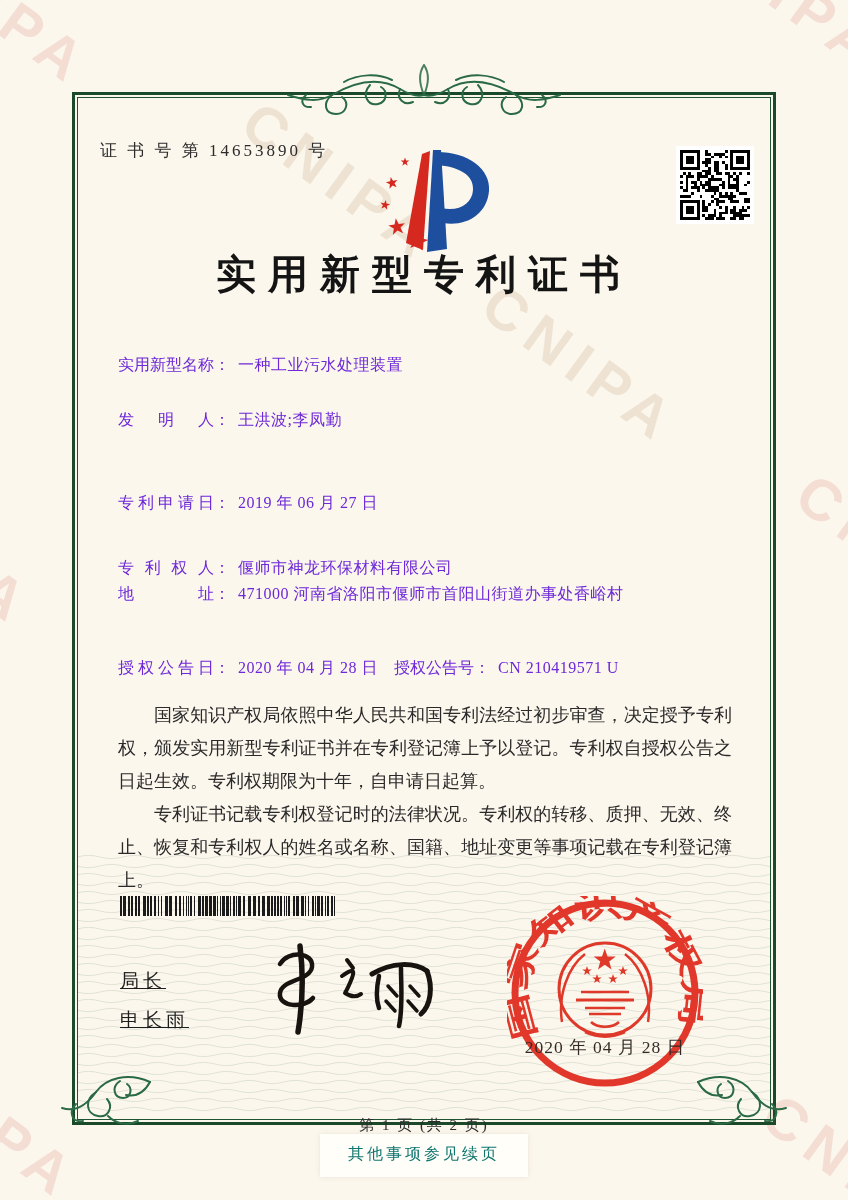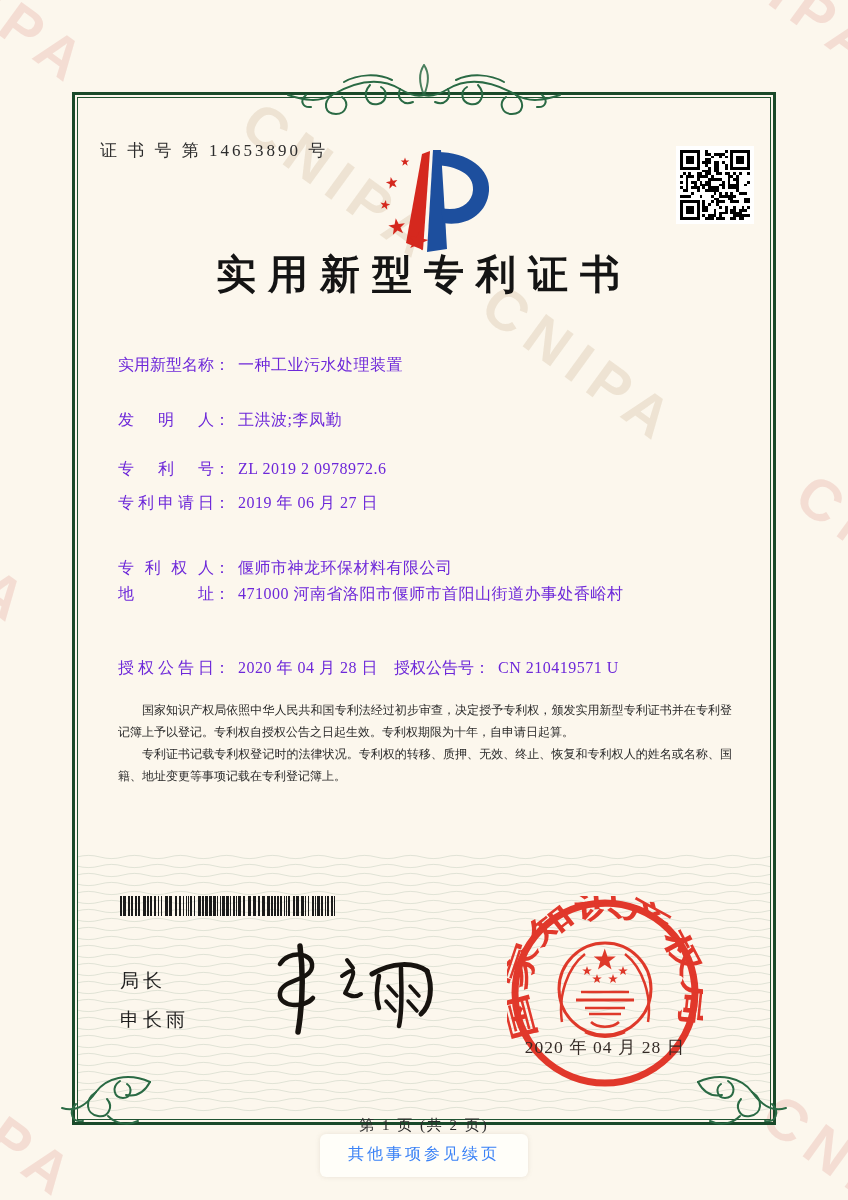--- a/index.html
+++ b/index.html
@@ -40,39 +40,39 @@
     font-size:40px; font-weight:bold; letter-spacing:12px; color:#141414;
   }
   
   .field{position:absolute; left:118px; z-index:3; font-size:16px; color:#6d28d9; white-space:nowrap;}
   .flabel{display:inline-block; width:96px; text-align:justify; text-align-last:justify; vertical-align:bottom;}
   .fcolon{display:inline-block; margin-right:8px;}
   .fval{letter-spacing:0.5px;}
   
   .body-text{
     position:absolute; left:118px; top:699px; width:614px; z-index:3;
-    font-size:12px; line-height:22px; text-align:justify; color:#2a2a2a;
+    font-size:18px; line-height:33px; text-align:justify; color:#2a2a2a;
   }
   .body-text p{margin:0; text-indent:2em;}
   
   .waves{position:absolute; left:77px; top:853px; z-index:1;}
   .barcode{position:absolute; left:120px; top:896px; z-index:3;}
   .officer{position:absolute; left:120px; top:968px; z-index:3; font-size:19px; letter-spacing:4px; color:#1d1d1d;}
-  .officer div{margin-bottom:13px;}
+  .officer div{margin-bottom:13px;text-decoration:underline;}
   .sig{position:absolute; left:252px; top:940px; z-index:4;}
   .sig path{stroke:#17130f; fill:none; stroke-linecap:round; stroke-linejoin:round;}
   .seal{position:absolute; left:507px; top:896px; z-index:4; opacity:0.93;}
   .page-info{
     position:absolute; left:0; top:1116px; width:100%; text-align:center; z-index:3;
     font-size:15px; letter-spacing:2px; color:#2b2b2b;
   }
   .cont-note{
     position:absolute; left:50%; transform:translateX(-50%); top:1134px; z-index:3;
     background:#fffef9; padding:10px 28px 12px; font-size:16px; letter-spacing:3px;
-    color:#3b82f6; box-shadow:0 0 5px rgba(120,110,90,0.15);border-radius:6px;
+    color:#0f766e; box-shadow:0 0 5px rgba(120,110,90,0.15);
   }
 </style>
 </head>
 <body>
 
 <div class="page">
 
   <div class="wm pink" style="left:-120px; top:-28px;">CNIPA</div>
   <div class="wm pink" style="left:672px;  top:-42px;">CNIPA</div>
   <div class="wm beige" style="left:228px;  top:148px;">CNIPA</div>
@@ -373,23 +373,20 @@
     </svg>
 
   <div class="title">实用新型专利证书</div>
 
   <div class="field" style="top:355px;">
     <span class="flabel">实用新型名称</span><span class="fcolon">：</span><span class="fval">一种工业污水处理装置</span>
   </div>
   <div class="field" style="top:410px;">
     <span class="flabel">发明人</span><span class="fcolon">：</span><span class="fval">王洪波;李凤勤</span>
   </div>
-  <div class="field" style="top:459px;">
-    <span class="flabel">专利号</span><span class="fcolon">：</span><span class="fval">ZL 2019 2 0978972.6</span>
-  </div>
   <div class="field" style="top:493px;">
     <span class="flabel">专利申请日</span><span class="fcolon">：</span><span class="fval">2019 年 06 月 27 日</span>
   </div>
   <div class="field" style="top:558px;">
     <span class="flabel">专利权人</span><span class="fcolon">：</span><span class="fval">偃师市神龙环保材料有限公司</span>
   </div>
   <div class="field" style="top:584px;">
     <span class="flabel">地址</span><span class="fcolon">：</span><span class="fval">471000  河南省洛阳市偃师市首阳山街道办事处香峪村</span>
   </div>
   <div class="field" style="top:658px;">

